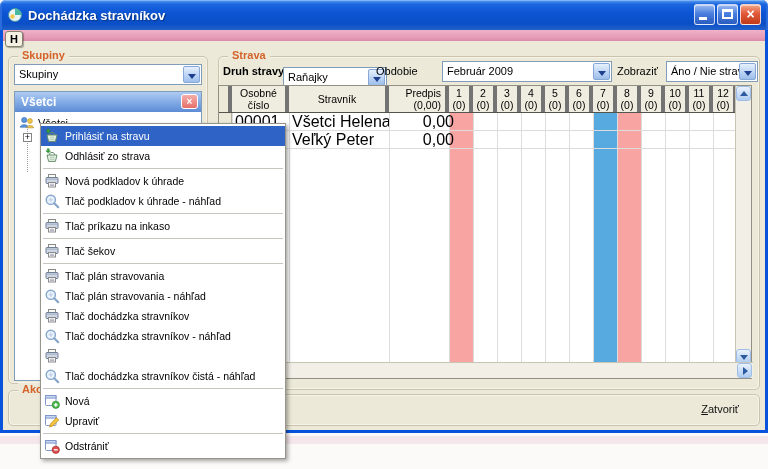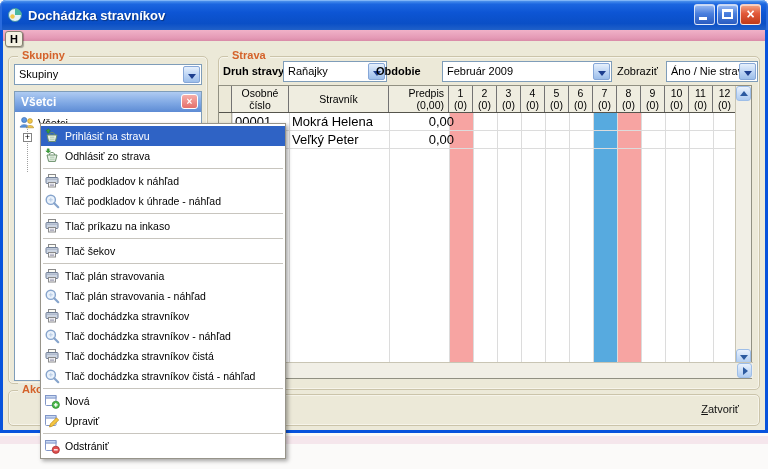--- a/index.html
+++ b/index.html
@@ -45,21 +45,21 @@
   .gb-footer  { left:218px; top:394px; width:542px; height:32px; }
 
   
   .combo { position:absolute; height:21px; background:#fff; border:1px solid #7F9DB9; font-size:11px; }
   .combo .val { position:absolute; left:4px; top:3px; white-space:nowrap; }
   .combo .btn { position:absolute; right:1px; top:1px; bottom:1px; width:17px; border:1px solid #86A7D8; border-radius:2px;
     background:linear-gradient(180deg,#E6F0FC 0%,#BCD4F4 55%,#9CBEEA 100%); }
   .combo .btn i { position:absolute; left:4px; top:7px; width:0; height:0;
     border-left:4px solid transparent; border-right:4px solid transparent; border-top:5px solid #1D3F8F; }
   .cb-skupiny { left:14px; top:64px; width:188px; }
-  .cb-druh    { left:283px; top:61px; width:104px; }
+  .cb-druh    { left:283px; top:67px; width:104px; }
   .cb-obdobie { left:442px; top:61px; width:170px; }
   .cb-zobraz  { left:666px; top:61px; width:92px; }
   .fld-label { position:absolute; top:65px; font-size:11px; }
 
   
   .tree-panel { position:absolute; left:14px; top:91px; width:188px; height:290px; background:#fff; border:1px solid #7F9DB9; }
   .tree-head { position:absolute; left:0; top:0; right:0; height:20px;
     background:linear-gradient(180deg,#AFCBF2 0%,#7FA8E4 55%,#5D8BD4 100%);
     color:#fff; font-weight:bold; font-size:12px; line-height:20px; padding-left:6px; }
   .tree-close { position:absolute; right:3px; top:2px; width:17px; height:15px; border:1px solid #fff; border-radius:3px;
@@ -73,27 +73,27 @@
     font-size:9px; line-height:7px; text-align:center; color:#000; }
   .dotline { position:absolute; border-left:1px dotted #A0A0A0; }
 
   .link { color:#10105E; text-decoration:underline; cursor:pointer; font-size:11px;margin-left:32px; }
   .ak { text-decoration:underline; }
 
   
   .grid { position:absolute; left:218px; top:85px; width:534px; height:294px; background:#fff; border:1px solid #919082; }
   .g-head { position:absolute; left:0; top:0; width:518px; height:27px; background:#EFEDE0; border-bottom:1px solid #55544C; }
   .g-hcell { position:absolute; top:0; height:26px; font-size:10.5px; line-height:12px; text-align:center;
-    border-right:1px solid #737373; padding-top:1px; overflow:hidden; }
+    border-right:4px solid #737373; padding-top:1px; overflow:hidden; }
   .g-hcell .l1,.g-hcell .l2 { display:block; }
   .g-indicator { position:absolute; left:0; top:27px; width:13px; height:251px; background:#ECE9D8; border-right:1px solid #B5B1A0; }
   .band { position:absolute; top:27px; height:251px; }
   .vline { position:absolute; top:27px; height:251px; width:1px; background:#DCDCDC; }
   .g-row { position:absolute; left:13px; width:505px; height:18px; border-bottom:1px solid #DCDCDC; }
-  .g-cell { position:absolute; top:0; height:17px; line-height:17px; font-size:13px; white-space:nowrap; overflow:hidden; }
+  .g-cell { position:absolute; top:0; height:17px; line-height:17px; font-size:16px; white-space:nowrap; overflow:hidden; }
   
   .vscroll { position:absolute; right:0; top:0; width:16px; height:278px; background:#F1EFE6; border-left:1px solid #C9C5B4; }
   .hscroll { position:absolute; left:0; bottom:0; width:534px; height:16px; background:#F1EFE6; border-top:1px solid #C9C5B4; }
   .sc-btn { position:absolute; width:15px; height:15px; border:1px solid #9EBEE8; border-radius:3px;
     background:linear-gradient(180deg,#EAF2FD 0%,#C8DCF6 55%,#AECBF0 100%); cursor:pointer; }
   .tri { position:absolute; width:0; height:0; }
   .tri.up   { left:3px; top:4px;  border-left:4px solid transparent; border-right:4px solid transparent; border-bottom:5px solid #2C5AA0; }
   .tri.down { left:3px; top:5px;  border-left:4px solid transparent; border-right:4px solid transparent; border-top:5px solid #2C5AA0; }
   .tri.right{ left:5px; top:3px;  border-top:4px solid transparent; border-bottom:4px solid transparent; border-left:5px solid #2C5AA0; }
   .tri.left { left:4px; top:3px;  border-top:4px solid transparent; border-bottom:4px solid transparent; border-right:5px solid #2C5AA0; }
@@ -203,21 +203,21 @@
   <div class="gbox gb-strava">
     <span class="gbox-label">Strava</span>
   </div>
   <span class="fld-label" style="left:223px;font-weight:bold;">Druh stravy</span>
   <div class="combo cb-druh">
     <span class="val">Raňajky</span>
     <span class="btn">
         <i></i>
       </span>
   </div>
-  <span class="fld-label" style="left:376px;font-weight:bold;">Obdobie</span>
+  <span class="fld-label" style="left:376px;">Obdobie</span>
   <div class="combo cb-obdobie">
     <span class="val">Február 2009</span>
     <span class="btn">
         <i></i>
       </span>
   </div>
   <span class="fld-label" style="left:617px;">Zobraziť</span>
   <div class="combo cb-zobraz">
     <span class="val">Áno / Nie strava</span>
     <span class="btn">
@@ -309,21 +309,21 @@
           </div>
           <div class="g-hcell" style="left: 494px; width: 24px;">
             <span class="l1">12</span>
             <span class="l2">(0)</span>
           </div>
         </div>
     </div>
     <div id="rows">
         <div class="g-row" style="top: 27px;">
           <div class="g-cell" style="left: 0px; width: 57px; padding-left: 3px;">00001</div>
-          <div class="g-cell" style="left: 57px; width: 100px; padding-left: 3px;">Mokrá Helena</div>
+          <div class="g-cell" style="left: 57px; width: 100px; padding-left: 3px;">Všetci Helena</div>
           <div class="g-cell" style="left: 157px; width: 69px; text-align: right; padding-right: 4px;">0,00</div>
         </div>
         <div class="g-row" style="top: 45px;">
           <div class="g-cell" style="left: 0px; width: 57px; padding-left: 3px;"></div>
           <div class="g-cell" style="left: 57px; width: 100px; padding-left: 3px;">Veľký Peter</div>
           <div class="g-cell" style="left: 157px; width: 69px; text-align: right; padding-right: 4px;">0,00</div>
         </div>
       </div>
     <div class="vscroll">
       <div class="sc-btn" style="left:0; top:0;">
@@ -376,21 +376,21 @@
       <span class="icon">
         <svg viewBox="0 0 16 16" width="16" height="16">
           <rect x="4.5" y="1.5" width="7" height="3.5" fill="#FCFCF6" stroke="#8A8A8A"></rect>
           <rect x="2" y="4.5" width="12" height="6" rx="1" fill="#CDD6E3" stroke="#707E96"></rect>
           <rect x="3" y="5.5" width="10" height="1.4" fill="#AEB9CC"></rect>
           <rect x="4.5" y="9.5" width="7" height="4.5" fill="#FFF" stroke="#8A8A8A"></rect>
           <line x1="5.8" y1="11.2" x2="10.2" y2="11.2" stroke="#AAAABB"></line>
           <line x1="5.8" y1="12.6" x2="10.2" y2="12.6" stroke="#AAAABB"></line>
         </svg>
       </span>
-      <span>Tlač podkladov k náhľad</span>
+      <span>Nová podkladov k úhrade</span>
     </div>
     <div class="menu-item">
       <span class="icon">
         <svg viewBox="0 0 16 16" width="16" height="16">
           <circle cx="6.8" cy="6.8" r="4.6" fill="#EAF2FB" stroke="#86A4CC" stroke-width="1.4"></circle>
           <line x1="10.2" y1="10.2" x2="14.2" y2="14.2" stroke="#86A4CC" stroke-width="2.2" stroke-linecap="round"></line>
           <line x1="4.8" y1="6.8" x2="8.8" y2="6.8" stroke="#B9CDE6"></line>
           <line x1="6.8" y1="4.8" x2="6.8" y2="8.8" stroke="#B9CDE6"></line>
         </svg>
       </span>
@@ -477,21 +477,20 @@
       <span class="icon">
         <svg viewBox="0 0 16 16" width="16" height="16">
           <rect x="4.5" y="1.5" width="7" height="3.5" fill="#FCFCF6" stroke="#8A8A8A"></rect>
           <rect x="2" y="4.5" width="12" height="6" rx="1" fill="#CDD6E3" stroke="#707E96"></rect>
           <rect x="3" y="5.5" width="10" height="1.4" fill="#AEB9CC"></rect>
           <rect x="4.5" y="9.5" width="7" height="4.5" fill="#FFF" stroke="#8A8A8A"></rect>
           <line x1="5.8" y1="11.2" x2="10.2" y2="11.2" stroke="#AAAABB"></line>
           <line x1="5.8" y1="12.6" x2="10.2" y2="12.6" stroke="#AAAABB"></line>
         </svg>
       </span>
-      <span>Tlač dochádzka stravníkov čistá</span>
     </div>
     <div class="menu-item">
       <span class="icon">
         <svg viewBox="0 0 16 16" width="16" height="16">
           <circle cx="6.8" cy="6.8" r="4.6" fill="#EAF2FB" stroke="#86A4CC" stroke-width="1.4"></circle>
           <line x1="10.2" y1="10.2" x2="14.2" y2="14.2" stroke="#86A4CC" stroke-width="2.2" stroke-linecap="round"></line>
           <line x1="4.8" y1="6.8" x2="8.8" y2="6.8" stroke="#B9CDE6"></line>
           <line x1="6.8" y1="4.8" x2="6.8" y2="8.8" stroke="#B9CDE6"></line>
         </svg>
       </span>

